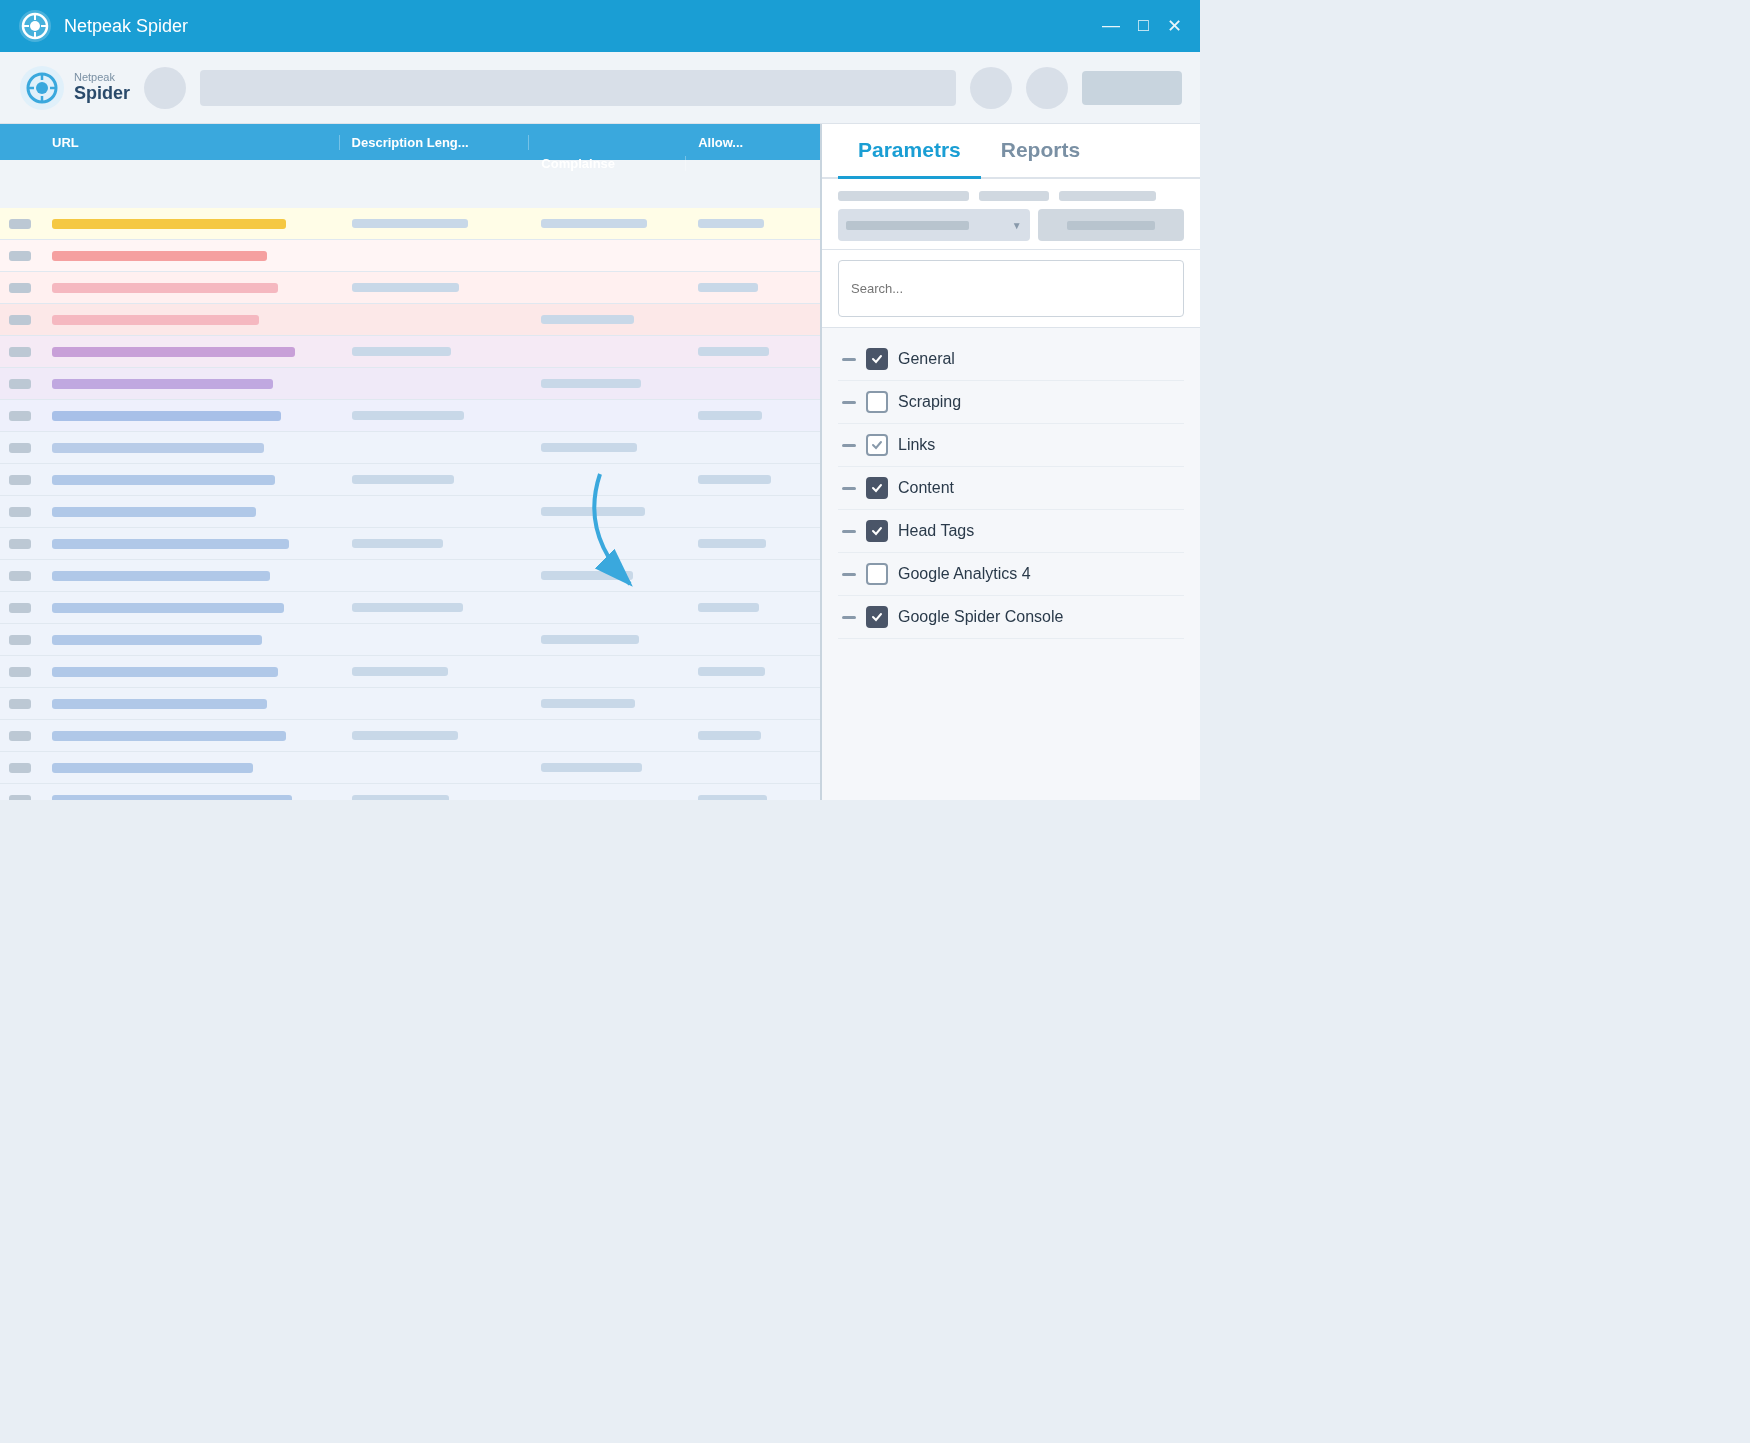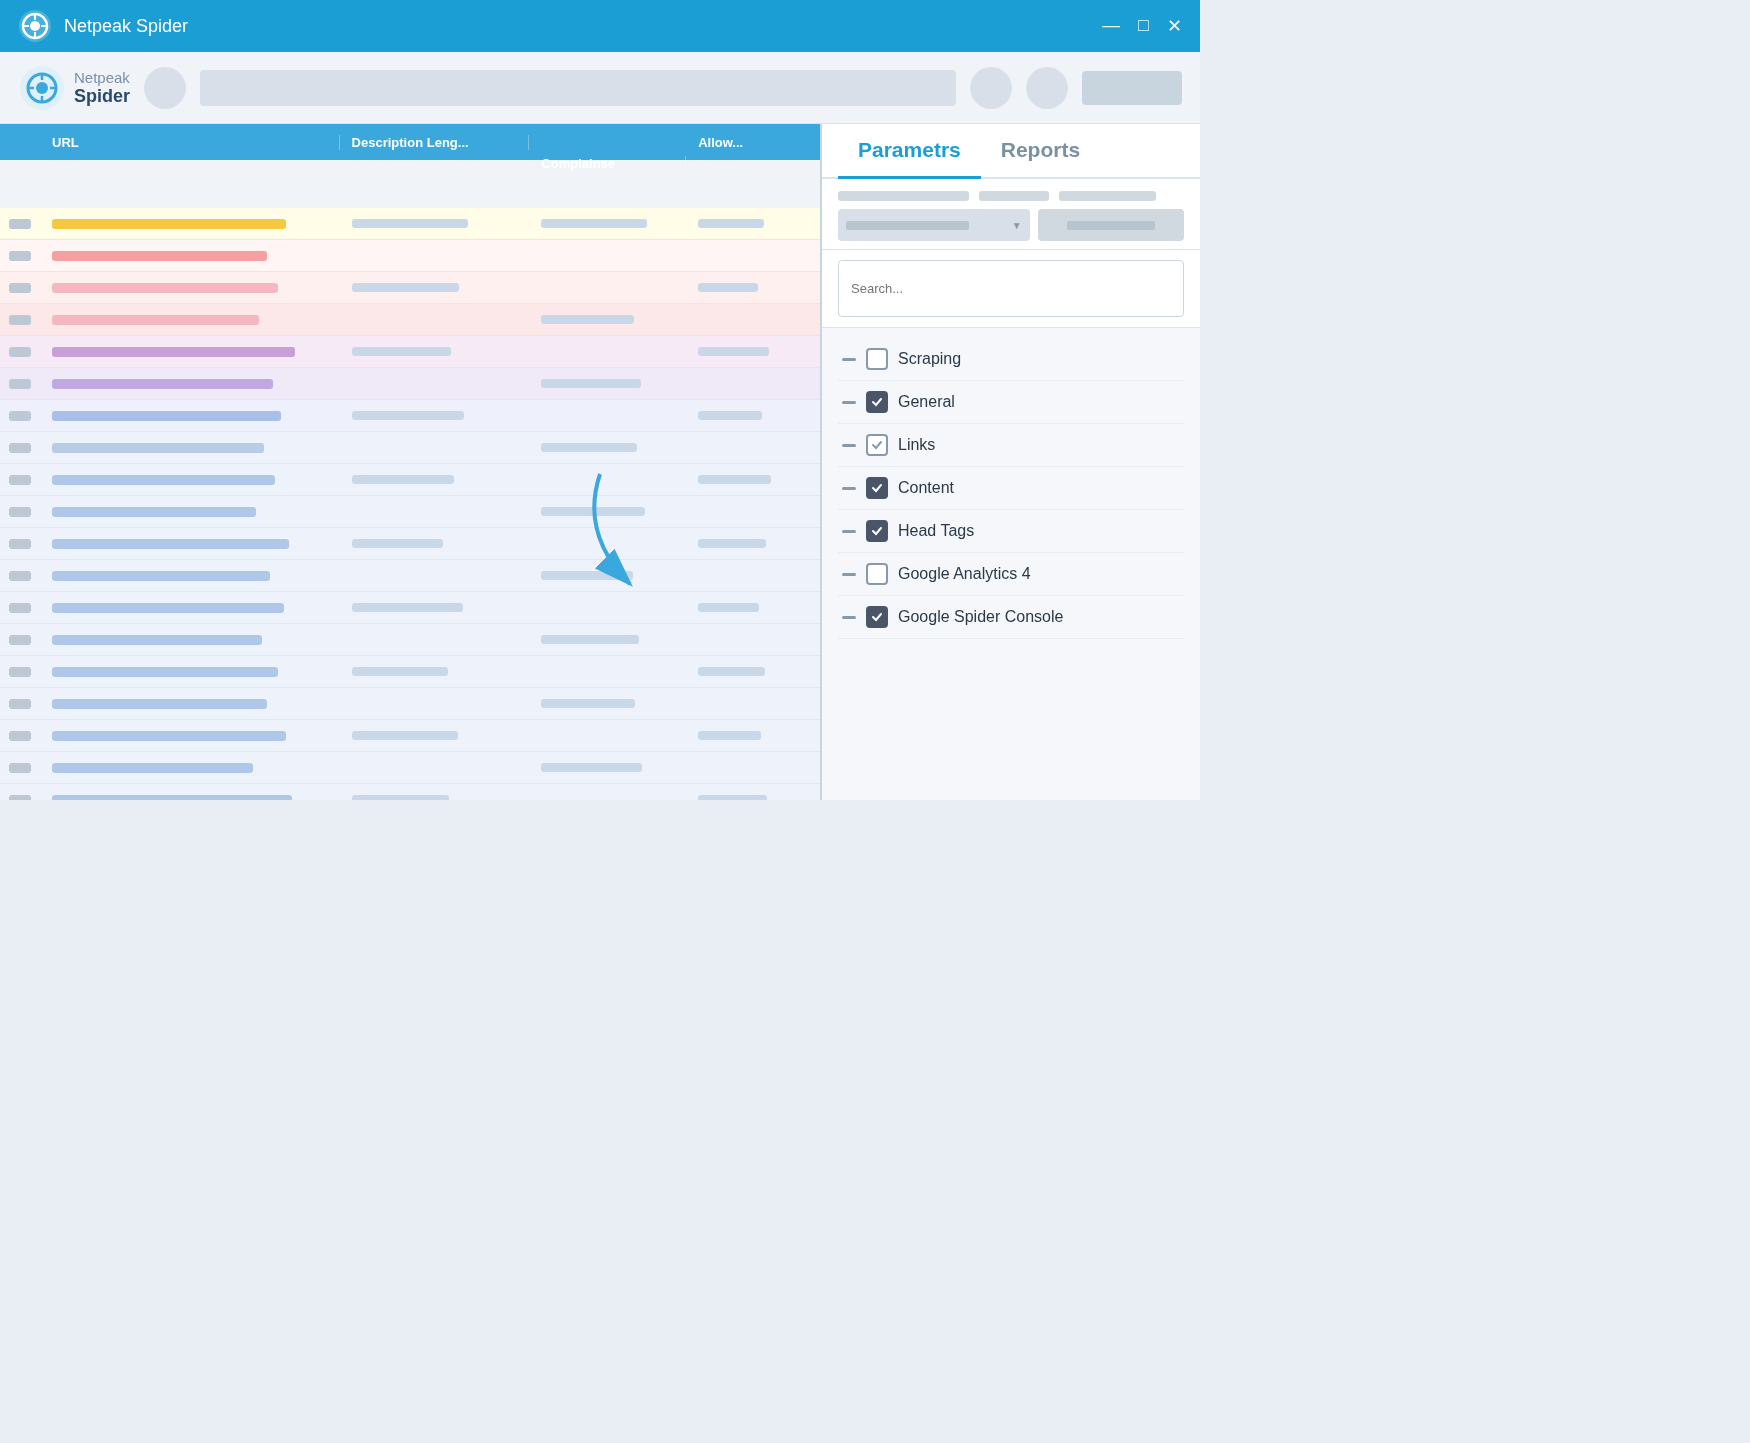--- a/index.html
+++ b/index.html
@@ -26,21 +26,21 @@
       border-bottom: 1px solid #dde3ea;
       padding: 14px 18px;
       display: flex;
       align-items: center;
       gap: 14px;
       height: 72px;
     }
     .toolbar-logo { display: flex; align-items: center; gap: 8px; }
     .toolbar-logo-icon { width: 48px; height: 48px; }
     .toolbar-logo-text { display: flex; flex-direction: column; }
-    .toolbar-logo-text span:first-child { font-size: 15px; color: #7a90a4; }
+    .toolbar-logo-text span:first-child { font-size: 11px; color: #7a90a4; }
     .toolbar-logo-text span:last-child { font-size: 18px; font-weight: 700; color: #2a4a6b; }
     .toolbar-circle { width: 42px; height: 42px; border-radius: 50%; background: #d8dfe8; }
     .toolbar-url-bar { flex: 1; height: 36px; background: #d8dfe8; border-radius: 4px; }
     .toolbar-circle2 { width: 42px; height: 42px; border-radius: 50%; background: #d8dfe8; }
     .toolbar-circle3 { width: 42px; height: 42px; border-radius: 50%; background: #d8dfe8; }
     .toolbar-btn { width: 100px; height: 34px; background: #c8d4de; border-radius: 4px; }
 
     
     .main-area {
       display: flex;
@@ -584,33 +584,33 @@
     <div class="panel-search">
       <div class="search-input-wrap">
         <input class="search-input" type="text" placeholder="Search..." style="">
       </div>
     </div>
 
     <div class="params-list">
 
       <div class="param-item">
         <div class="param-dash"></div>
-        <div class="param-checkbox"></div>
-        <span class="param-label">Scraping</span>
-      </div>
-
-      <div class="param-item">
-        <div class="param-dash"></div>
         <div class="param-checkbox checked">
           <svg width="14" height="14" viewBox="0 0 14 14">
             <rect width="14" height="14" rx="2" fill="#4a5568"></rect>
             <path d="M3 7 L6 10 L11 4" stroke="white" stroke-width="2" fill="none" stroke-linecap="round"></path>
           </svg>
         </div>
         <span class="param-label">General</span>
+      </div>
+
+      <div class="param-item">
+        <div class="param-dash"></div>
+        <div class="param-checkbox"></div>
+        <span class="param-label">Scraping</span>
       </div>
 
 
       <div class="param-item">
         <div class="param-dash"></div>
         <div class="param-checkbox checked-light" style="border-color:#8899aa; background:white;">
           <svg width="14" height="14" viewBox="0 0 14 14">
             <path d="M3 7 L6 10 L11 4" stroke="#8899aa" stroke-width="2" fill="none" stroke-linecap="round"></path>
           </svg>
         </div>

